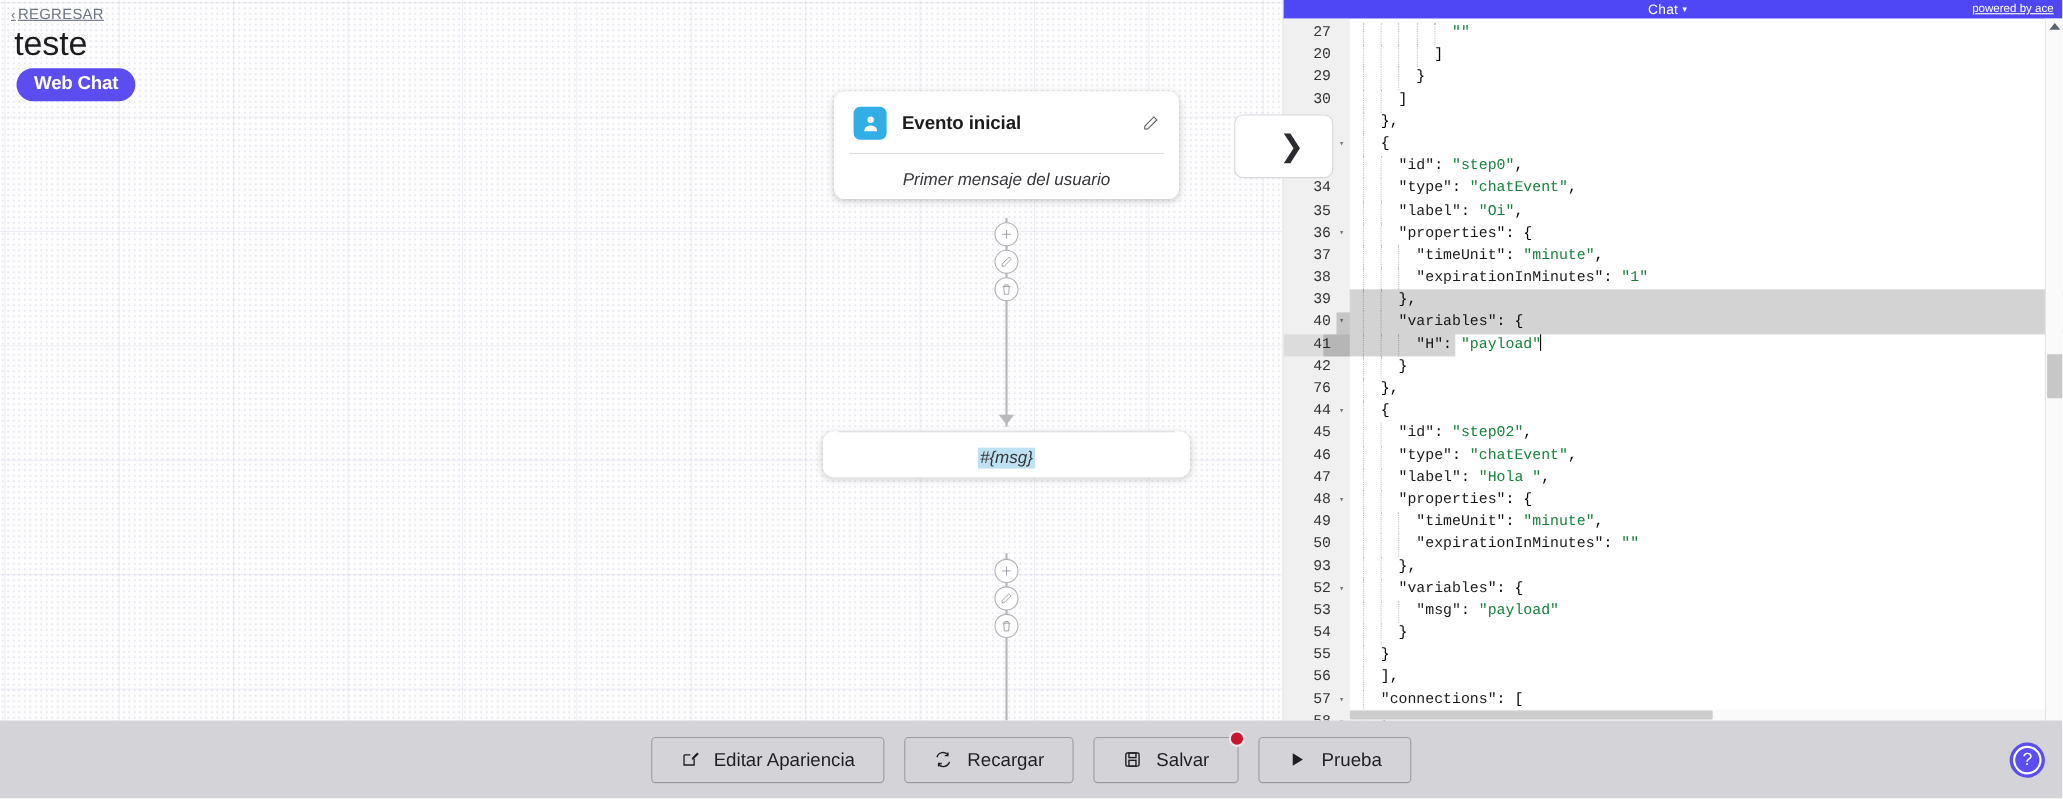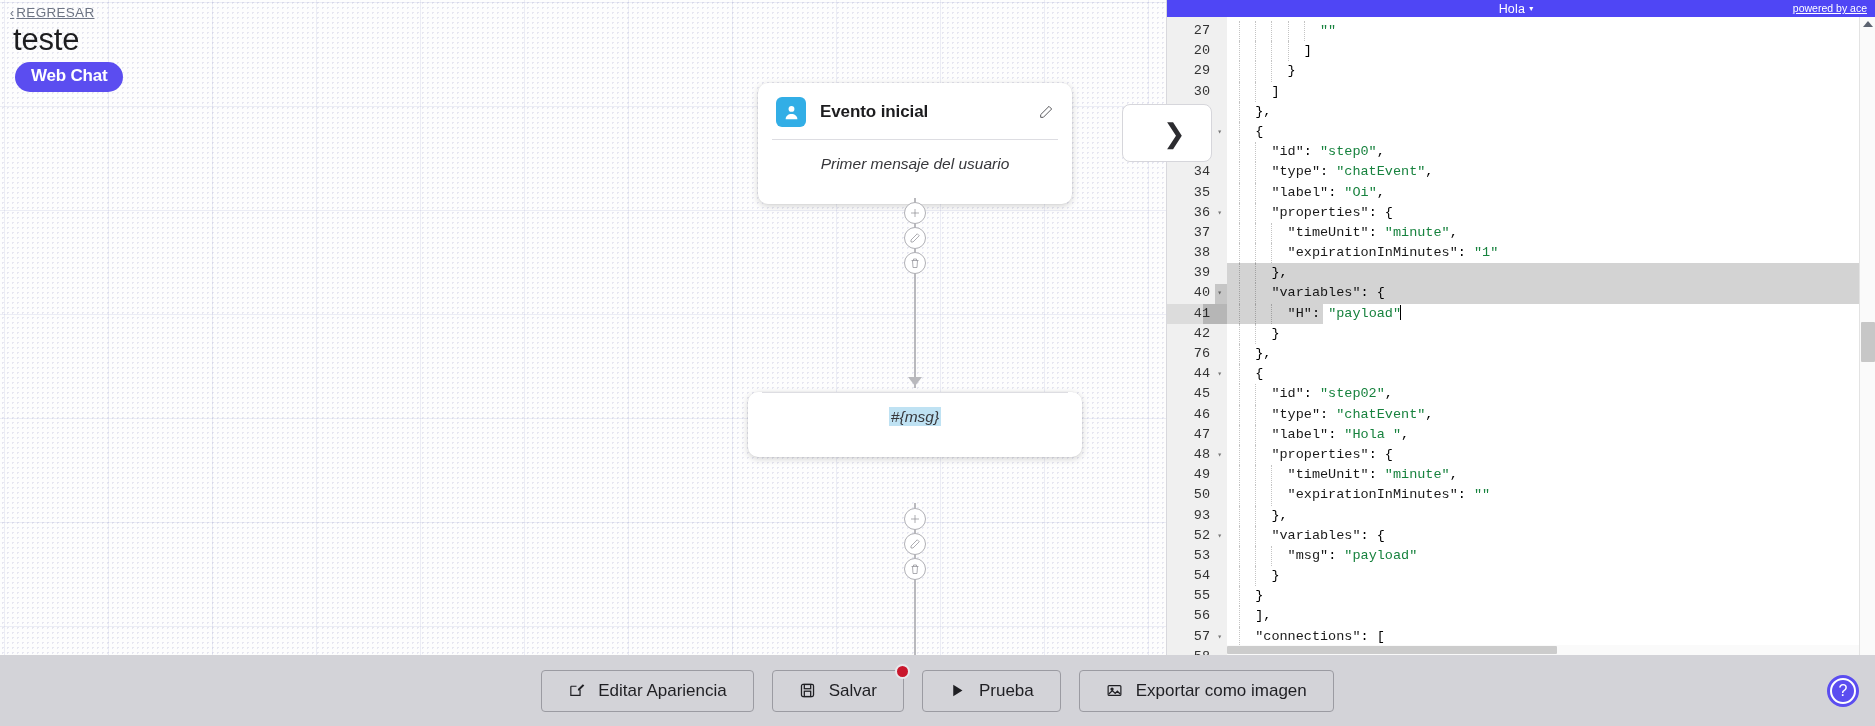--- a/index.html
+++ b/index.html
@@ -63,21 +63,21 @@
   .node-avatar svg { width: 19px; height: 19px; fill: #ffffff; }
   .node-title {
     font-size: 17px; font-weight: 700; color: #1c1c1e;
     flex: 1 1 auto; letter-spacing: -0.1px;
   }
   .node-acts { display: flex; align-items: center; gap: 14px; }
   .node-acts .ic { width: 16px; height: 16px; cursor: pointer; }
   .node-acts .ic svg { width: 16px; height: 16px; fill: none; stroke: #5a5a5e; stroke-width: 1.5; }
   .node-divider { height: 1px; background: #dddde2; margin: 0 14px; }
   .node-body {
-    padding: 15px 18px 31px; text-align: center;
+    padding: 15px 18px 8px; text-align: center;
     font-size: 15.5px; font-style: italic; color: #37373b;
   }
   .node-body .hl { background: #bfe2f3; padding: 1px 2px; }
 
   
   .edge { position: absolute; background: #b9b9bd; width: 2px; }
   .edge-arrow {
     position: absolute; width: 0; height: 0;
     border-left: 7px solid transparent; border-right: 7px solid transparent;
     border-top: 9px solid #b9b9bd;
@@ -294,21 +294,21 @@
         <svg viewBox="0 0 24 24">
             <path d="M5 7h14M9 7V4h6v3M7 7l1 14h8l1-14"></path>
           </svg>
       </div>
     </div>
   </div>
 
   <div class="code-panel">
     <div class="code-header">
       <div class="code-header-title">
-        <span>Hola</span>
+        <span>Chat</span>
         <span class="caret">▾</span>
       </div>
       <a class="powered">powered by ace</a>
     </div>
 
     <div class="editor">
       <div class="gutter" id="gutter">
           <div class="gl">27</div>
           <div class="gl">20</div>
           <div class="gl">29</div>
@@ -365,20 +365,29 @@
     <button class="bbtn">
       <span class="bi">
         <svg viewBox="0 0 24 24" fill="none" stroke="#1f1f23" stroke-width="1.7">
             <path d="M4 6h8M4 6v13h13v-8"></path>
             <path d="M14 10l7-7 2 2-7 7h-2z" fill="#1f1f23" stroke="none"></path>
           </svg>
       </span>
       <span>Editar Apariencia</span>
     </button>
 
+    <button class="bbtn">
+      <span class="bi">
+        <svg viewBox="0 0 24 24" fill="none" stroke="#1f1f23" stroke-width="1.8">
+            <path d="M4 9a8 8 0 0114-3M20 15a8 8 0 01-14 3"></path>
+            <path d="M18 3v4h-4M6 21v-4h4"></path>
+          </svg>
+      </span>
+      <span>Recargar</span>
+    </button>
 
     <button class="bbtn">
       <span class="dot"></span>
       <span class="bi">
         <svg viewBox="0 0 24 24" fill="none" stroke="#1f1f23" stroke-width="1.8">
             <rect x="3.5" y="3.5" width="17" height="17" rx="2"></rect>
             <rect x="7.5" y="3.5" width="9" height="6"></rect>
             <rect x="7.5" y="13" width="9" height="7.5"></rect>
           </svg>
       </span>
@@ -388,28 +397,18 @@
     <button class="bbtn">
       <span class="bi">
         <svg viewBox="0 0 24 24">
             <path d="M6 4l13 8-13 8z" fill="#1f1f23"></path>
           </svg>
       </span>
       <span>Prueba</span>
     </button>
 
 
-    <button class="bbtn">
-      <span class="bi">
-        <svg viewBox="0 0 24 24" fill="none" stroke="#1f1f23" stroke-width="1.7">
-            <rect x="3" y="5" width="18" height="14" rx="1.5"></rect>
-            <circle cx="8.5" cy="10" r="1.5" fill="#1f1f23"></circle>
-            <path d="M4 17l5-5 4 4 3-3 4 4"></path>
-          </svg>
-      </span>
-      <span>Exportar como imagen</span>
-    </button>
   </div>
 
   <div class="help-fab">
     <span>?</span>
   </div>
 </div>
 
 </body></html>

